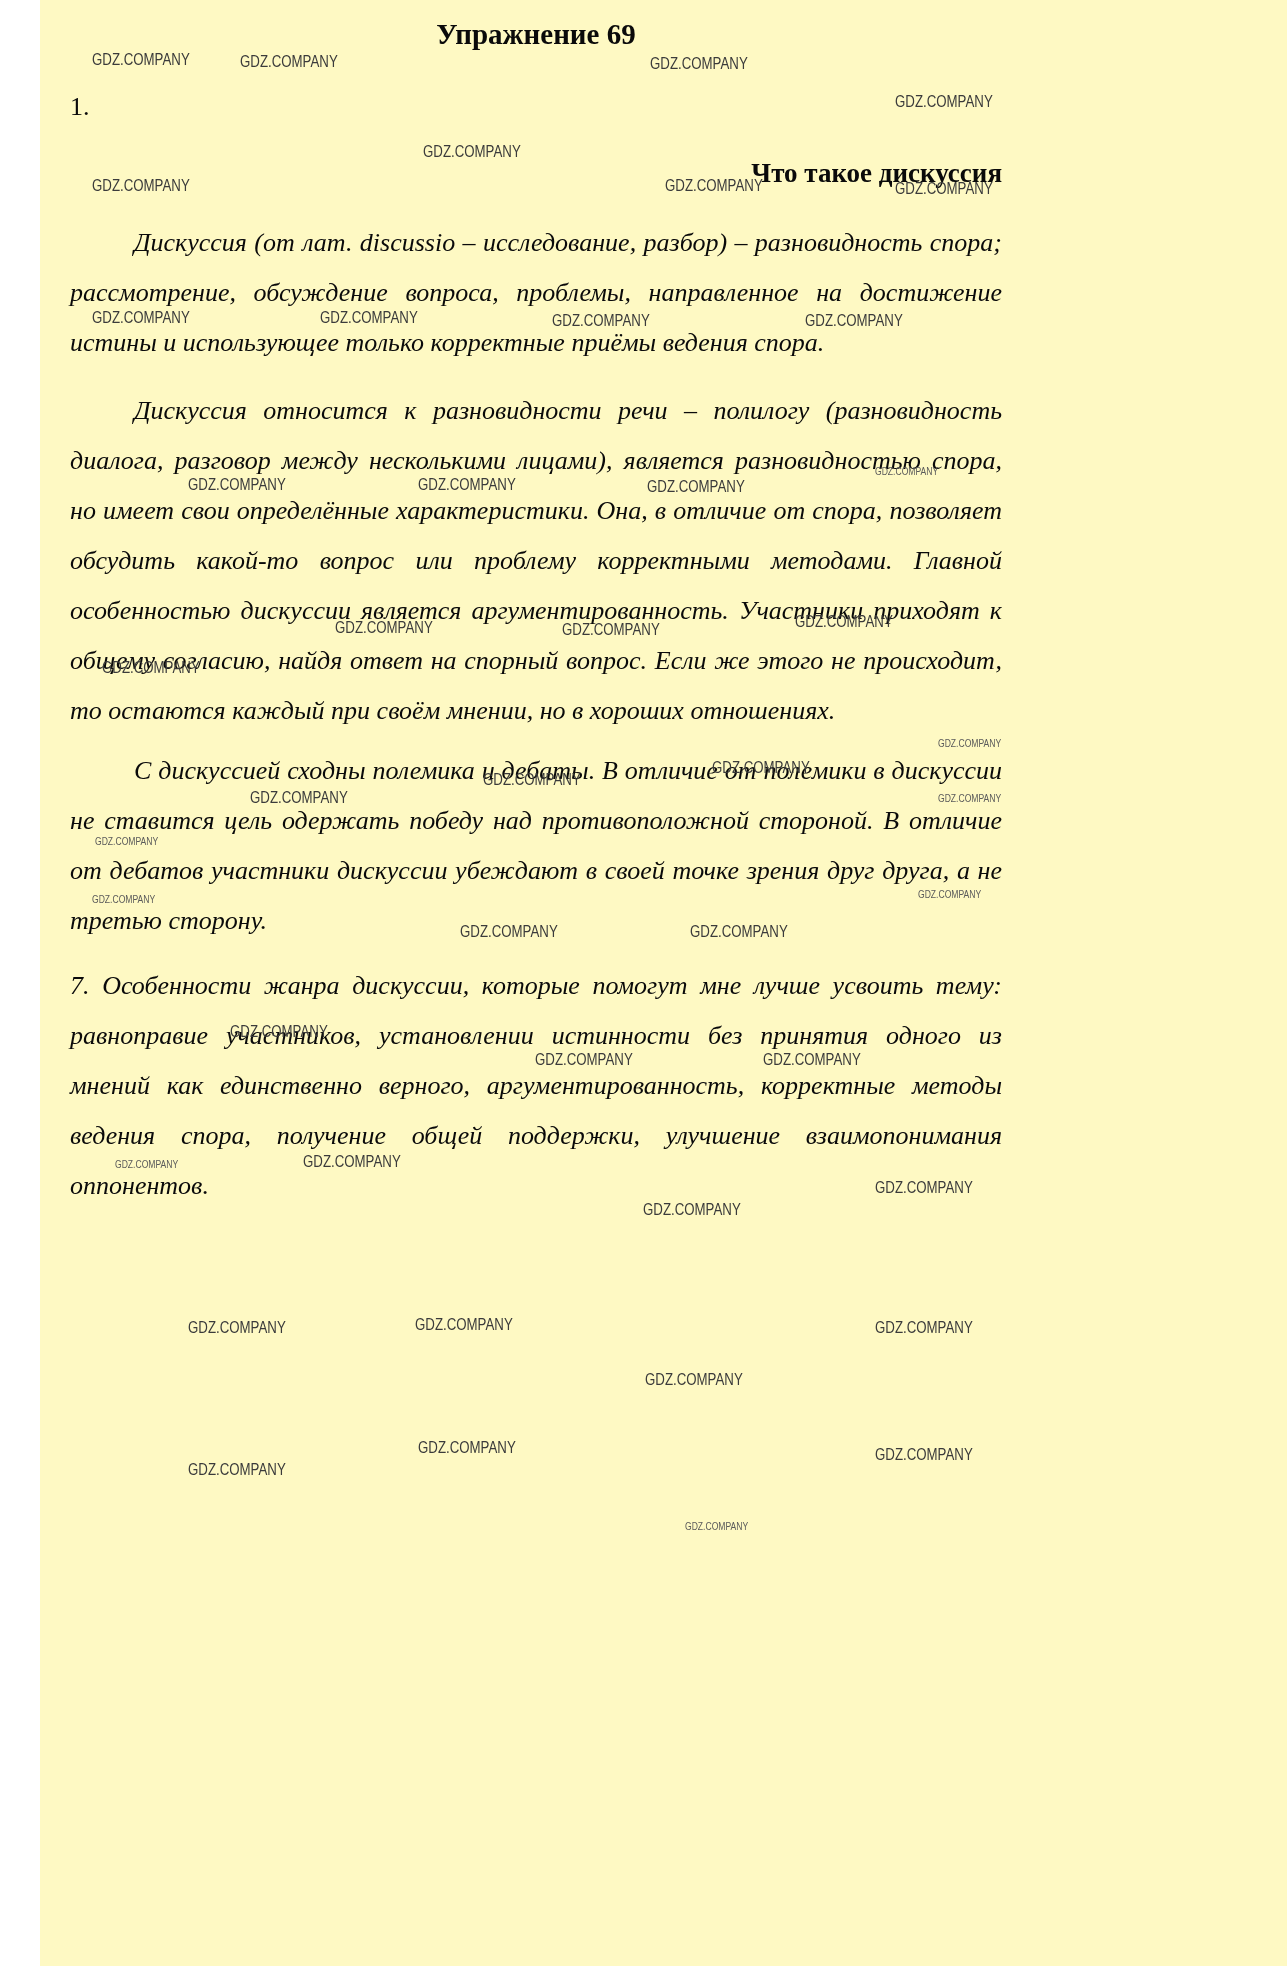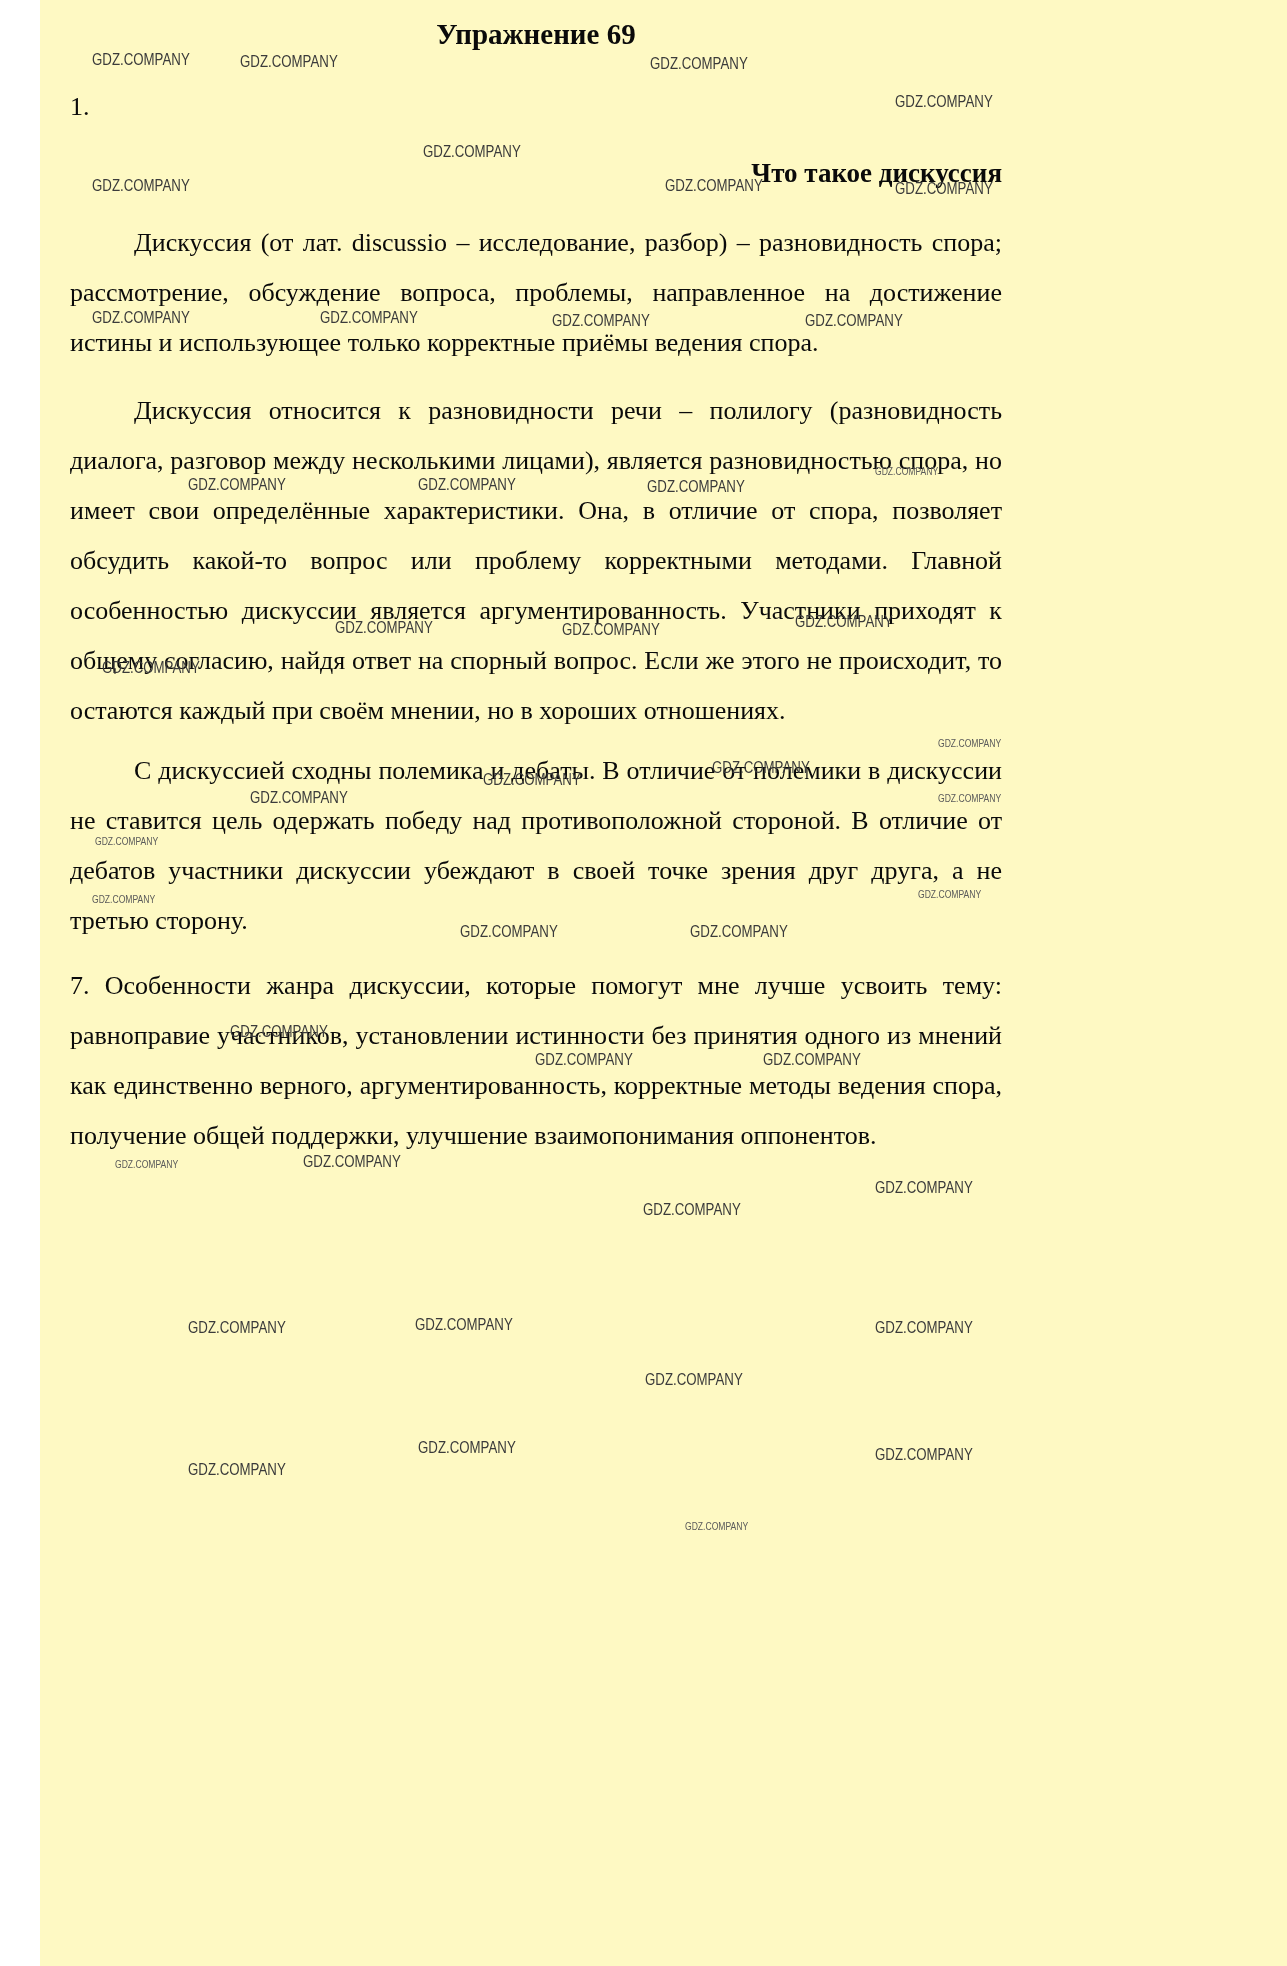--- a/index.html
+++ b/index.html
@@ -36,20 +36,21 @@
     line-height: 34px;
     font-weight: bold;
     text-align: right;
     margin: 24px 0 0 0;
   }
   .para {
     font-size: 26px;
     line-height: 50px;
     text-align: justify;
     margin: 0;
+    font-style: italic;
   }
   .para.indented { text-indent: 64px; }
   .p1 { margin-top: 28px; }
   .p2 { margin-top: 18px; }
   .p3 { margin-top: 10px; }
   .p4 { margin-top: 28px; }
   .p5 { margin-top: 15px; }
   .p6 { margin-top: 45px; }
   .watermarks { position: absolute; inset: 0; pointer-events: none; }
   .wm {

